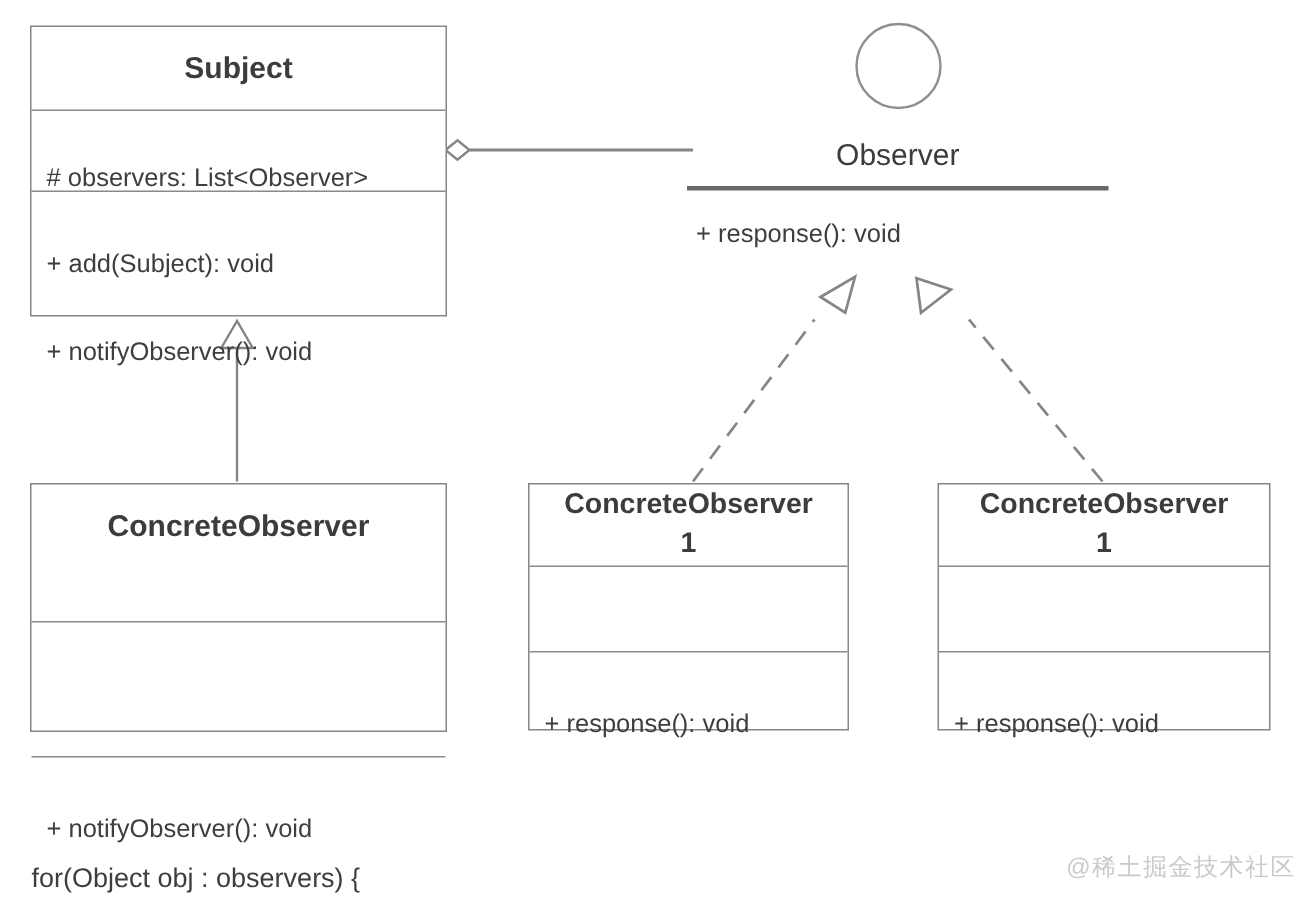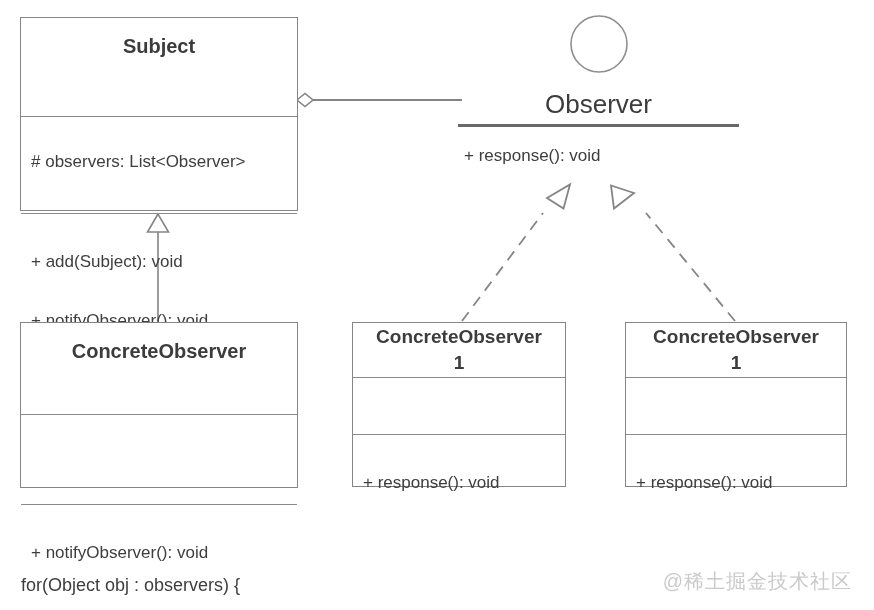--- a/index.html
+++ b/index.html
@@ -58,21 +58,21 @@
     font-size: 17px;
     color: #3e3e3e;
     flex: 0 0 auto;
   }
   .box-methods .method-line, .box-attrs .attr-line {
     line-height: 23px;
     white-space: nowrap;
     margin-top: 36px;
   }
   
-  .subject-box   { left: 20px;  top: 17px;  width: 278px; height: 194px; gap: 43px; }
+  .subject-box   { left: 20px;  top: 17px;  width: 278px; height: 194px; }
   .subject-box .box-title   { height: 55px; }
   .subject-box .box-attrs   { height: 54px; }
   .subject-box .box-methods { flex: 1 1 auto; }
   
   .co-left-box   { left: 20px;  top: 322px; width: 278px; height: 166px; gap: 35px; }
   .co-left-box .box-title   { height: 56px; }
   .co-left-box .box-attrs   { height: 55px; }
   .co-left-box .box-methods { flex: 1 1 auto; }
   
   .co-mid-box    { left: 352px; top: 322px; width: 214px; height: 165px; }
@@ -87,21 +87,21 @@
   
   .observer-header {
     position: absolute;
     left: 458px; top: 84px;
     width: 281px; height: 43px;
     box-sizing: border-box;
     border-bottom: 3px solid #696969;
     display: flex;
     align-items: center;
     justify-content: center;
-    font-size: 26px;
+    font-size: 20px;
     color: #3c3c3c;
     z-index: 2;
   }
   .observer-method {
     position: absolute;
     left: 464px; top: 146px;
     font-size: 17px;
     color: #3e3e3e;
     z-index: 2;
     white-space: nowrap;
@@ -112,22 +112,22 @@
     left: 21px; top: 513px;
     font-size: 18px;
     line-height: 29px;
     color: #3e3e3e;
     z-index: 2;
     white-space: pre;
   }
   
   .watermark {
     position: absolute;
-    right: 22px; top: 568px;
-    font-size: 20px;
+    right: 10px; top: 568px;
+    font-size: 16px;
     color: #cacaca;
     letter-spacing: 1px;
     z-index: 2;
     white-space: nowrap;
   }
 </style>
 </head>
 <body>
 
 <div class="canvas">

